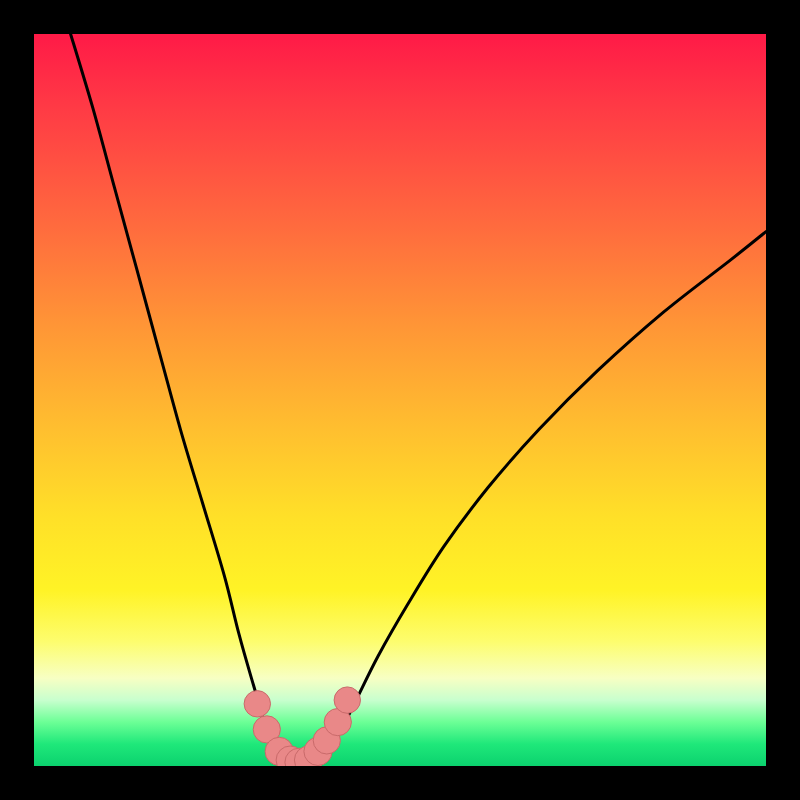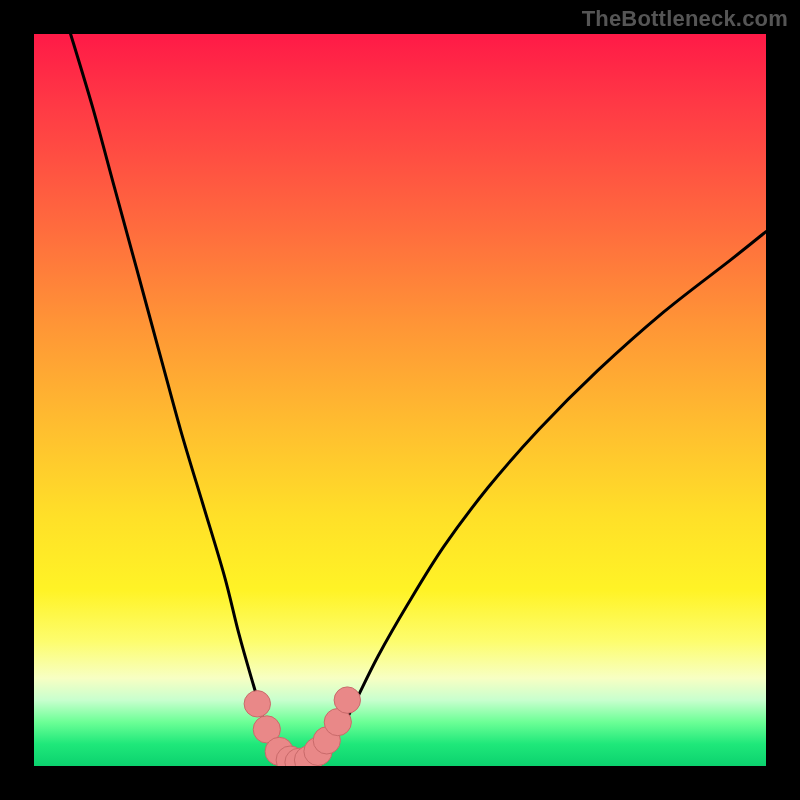--- a/index.html
+++ b/index.html
@@ -69,14 +69,13 @@
         <circle cx="245.2" cy="717.4" r="14.1" fill="#e98888" stroke="#c96a6a" stroke-width="1"></circle>
         <circle cx="256.2" cy="726.1" r="14.1" fill="#e98888" stroke="#c96a6a" stroke-width="1"></circle>
         <circle cx="265.0" cy="728.3" r="14.1" fill="#e98888" stroke="#c96a6a" stroke-width="1"></circle>
         <circle cx="274.5" cy="726.1" r="14.1" fill="#e98888" stroke="#c96a6a" stroke-width="1"></circle>
         <circle cx="284.0" cy="717.4" r="14.1" fill="#e98888" stroke="#c96a6a" stroke-width="1"></circle>
         <circle cx="292.8" cy="706.4" r="13.6" fill="#e98888" stroke="#c96a6a" stroke-width="1"></circle>
         <circle cx="303.8" cy="688.1" r="13.6" fill="#e98888" stroke="#c96a6a" stroke-width="1"></circle>
         <circle cx="313.3" cy="666.1" r="13.2" fill="#e98888" stroke="#c96a6a" stroke-width="1"></circle>
       </svg>
   </div>
-  <div class="attribution">TheBottleneck.com</div>
 </div>
 
 </body></html>

